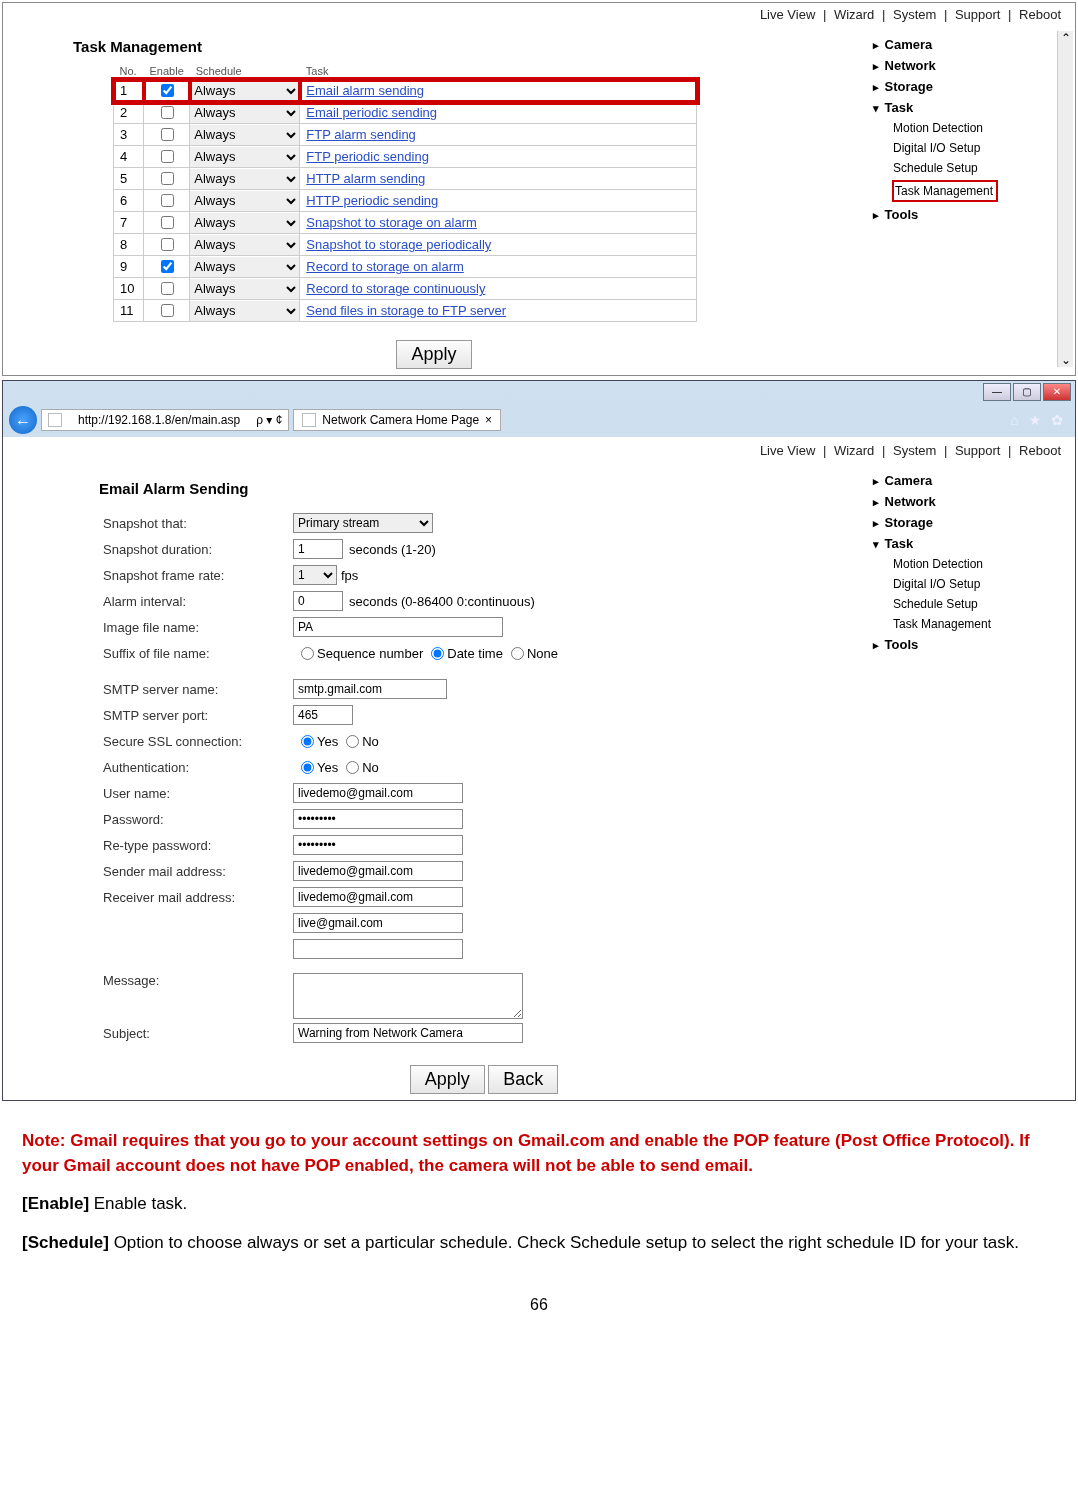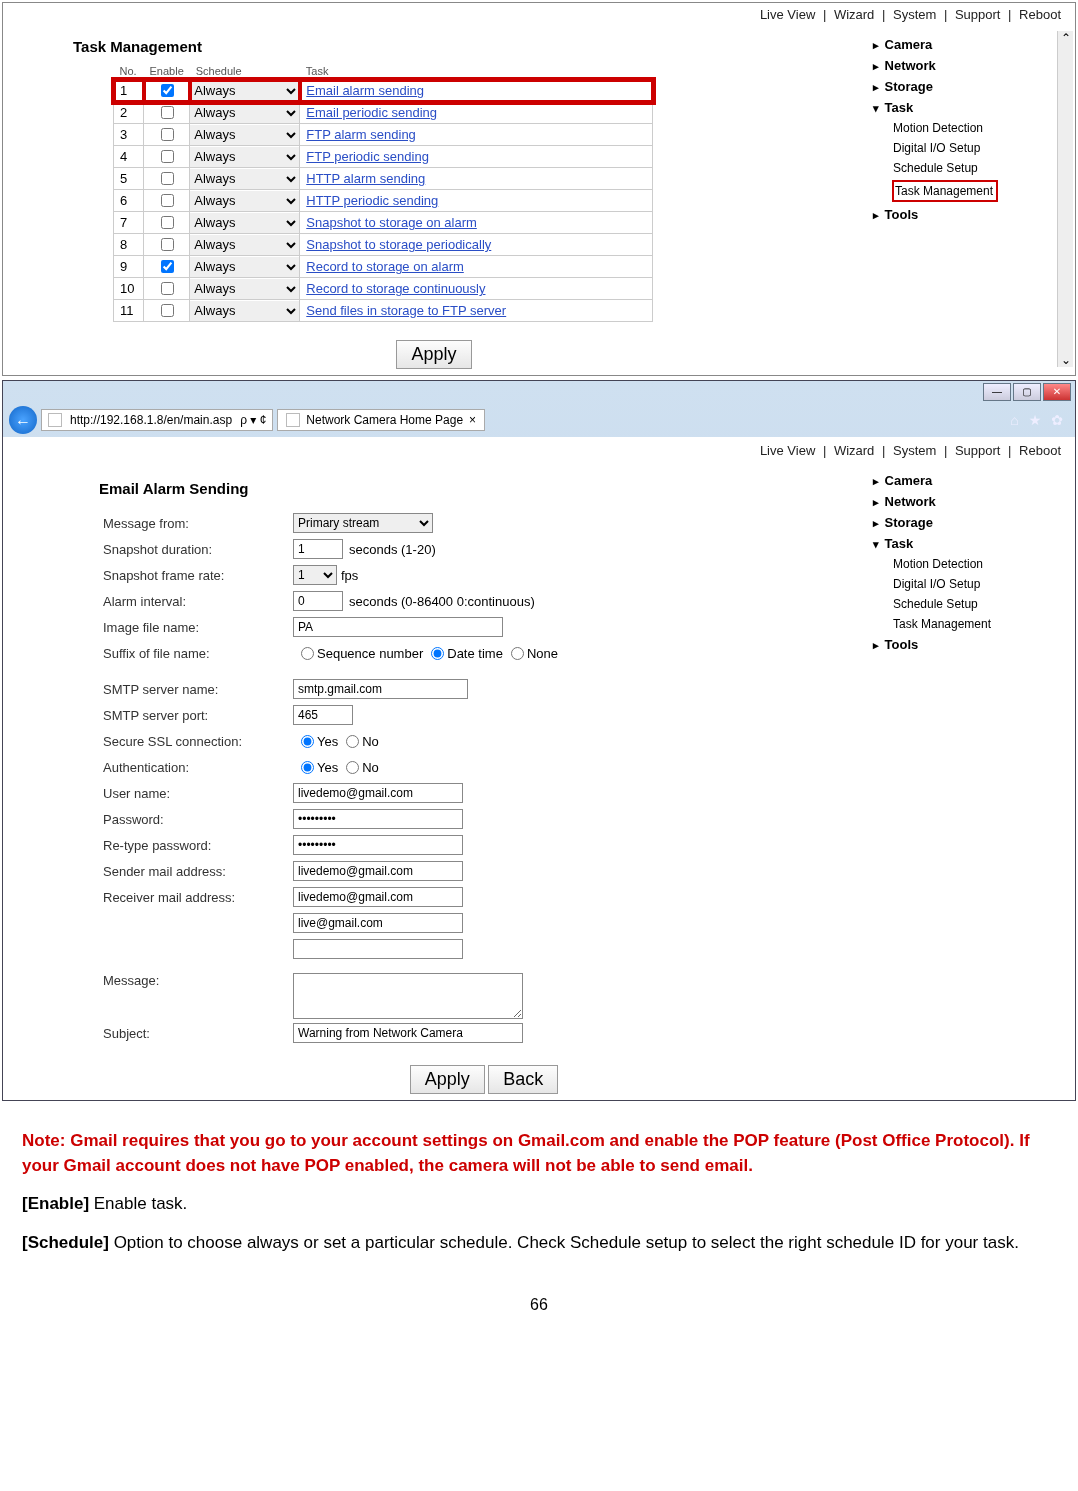--- a/index.html
+++ b/index.html
@@ -10,21 +10,21 @@
   .main-layout { display: flex; }
   .content-area { flex: 1; padding: 6px 0 0 0; }
   .sidebar { width: 210px; font-size: 13px; padding: 6px 4px; }
   .sb-item { padding: 3px 0 3px 4px; font-weight: bold; }
   .sb-item::before { content: "▸"; font-size: 11px; margin-right: 6px; }
   .sb-item.open::before { content: "▾"; }
   .sb-sub { padding: 3px 0 3px 24px; font-weight: normal; font-size: 12px; }
   .sb-sub.hl { outline: 2px solid #c00; outline-offset: -1px; padding-right: 4px; display: inline-block; margin-left: 24px; padding-left: 2px; }
   .sb-sub.hl-wrap { padding-left: 0; }
   h3.section-title { font-size: 15px; font-weight: bold; margin: 4px 0 8px 70px; }
-  table.tasks { border-collapse: collapse; width: 540px; margin-left: 110px; font-size: 13px; }
+  table.tasks { border-collapse: collapse; width: 584px; margin-left: 110px; font-size: 13px; }
   table.tasks th { font-size: 11px; font-weight: normal; color: #555; text-align: left; padding: 2px 6px; border-bottom: 1px solid #ccc; }
   table.tasks td { border: 1px solid #ccc; padding: 1px 6px; height: 22px; vertical-align: middle; }
   table.tasks td.no { width: 30px; }
   table.tasks td.en { width: 40px; text-align: center; }
   table.tasks td.sc { width: 110px; padding: 0; }
   table.tasks tr.hl td { outline: 3px solid #c00; outline-offset: -2px; }
   table.tasks tr.hl { outline: 3px solid #c00; }
   .task-link { color: #2a4ec6; text-decoration: underline; cursor: pointer; }
   .sched-sel { width: 100%; height: 20px; border: none; font-size: 13px; }
   .apply-row { text-align: center; padding: 18px 0 6px 0; }
@@ -33,21 +33,21 @@
   .scroll-hint::before { content: "⌃"; position: absolute; top: 0; left: 3px; font-size: 12px; }
   .scroll-hint::after { content: "⌄"; position: absolute; bottom: 0; left: 3px; font-size: 12px; }
 
   
   .browser { border: 1px solid #445; margin: 4px 2px 2px 2px; background: linear-gradient(#cfe0f0,#bcd2ea); }
   .titlebar { display: flex; justify-content: flex-end; align-items: center; height: 22px; padding: 0 4px; }
   .tb-btn { width: 28px; height: 18px; margin-left: 2px; border: 1px solid #678; background: linear-gradient(#eef,#ccd); font-size: 10px; text-align: center; line-height: 16px; }
   .tb-btn.close { background: linear-gradient(#f88,#c33); color: #fff; }
   .addrbar { display: flex; align-items: center; padding: 3px 6px; gap: 4px; font-size: 12px; }
   .back-circle { width: 28px; height: 28px; border-radius: 50%; background: radial-gradient(#4aa3ff,#1266c8); display: flex; align-items: center; justify-content: center; color: #fff; font-size: 16px; }
-  .addr-input { border: 1px solid #aaa; background: #fff; padding: 2px 6px; height: 22px; display: flex; align-items: center; gap: 8px; }
+  .addr-input { border: 1px solid #aaa; background: #fff; padding: 2px 6px; height: 22px; display: flex; align-items: center; gap: 16px; }
   .favicon { width: 14px; height: 14px; background: #fff; border: 1px solid #bbb; display: inline-block; }
   .tab { border: 1px solid #aaa; background: #fff; padding: 2px 8px; height: 22px; display: flex; align-items: center; gap: 6px; }
   .ie-icons { margin-left: auto; color: #eef; font-size: 14px; display: flex; gap: 10px; padding-right: 6px; }
   .page-inner { background: #fff; padding-top: 2px; }
 
   
   .form-area { margin-left: 100px; font-size: 13px; }
   .form-title { font-weight: bold; font-size: 15px; margin: 10px 0 14px -4px; }
   .frow { display: flex; align-items: center; min-height: 24px; margin-bottom: 2px; }
   .flabel { width: 190px; color: #333; }
@@ -205,21 +205,21 @@
       <span>System</span> |
       <span>Support</span> |
       <span>Reboot</span>
     </div>
     <div class="main-layout">
       <div class="content-area">
         <div class="form-area">
           <div class="form-title">Email Alarm Sending</div>
 
           <div class="frow">
-              <div class="flabel">Message from:</div>
+              <div class="flabel">Snapshot that:</div>
             <select class="fsel" style="width:140px"><option>Primary stream</option></select>
             </div>
 
           <div class="frow">
               <div class="flabel">Snapshot duration:</div>
             <input class="finput" style="width: 50px;" value="1">
             <span style="margin-left:6px">seconds (1-20)</span>
             </div>
 
           <div class="frow">
@@ -246,21 +246,21 @@
             <input type="radio" name="suf" checked="" style="">
               <span>Date time</span>
             <input type="radio" name="suf" style="">
               <span>None</span>
             </div>
 
           <div class="gap"></div>
 
           <div class="frow">
               <div class="flabel">SMTP server name:</div>
-            <input class="finput" style="width: 175px;" value="smtp.gmail.com">
+            <input class="finput" style="width: 154px;" value="smtp.gmail.com">
             </div>
 
           <div class="frow">
               <div class="flabel">SMTP server port:</div>
             <input class="finput" style="width: 60px;" value="465">
             </div>
 
           <div class="frow radio-row">
               <div class="flabel">Secure SSL connection:</div>
             <input type="radio" name="ssl" checked="" style="">

